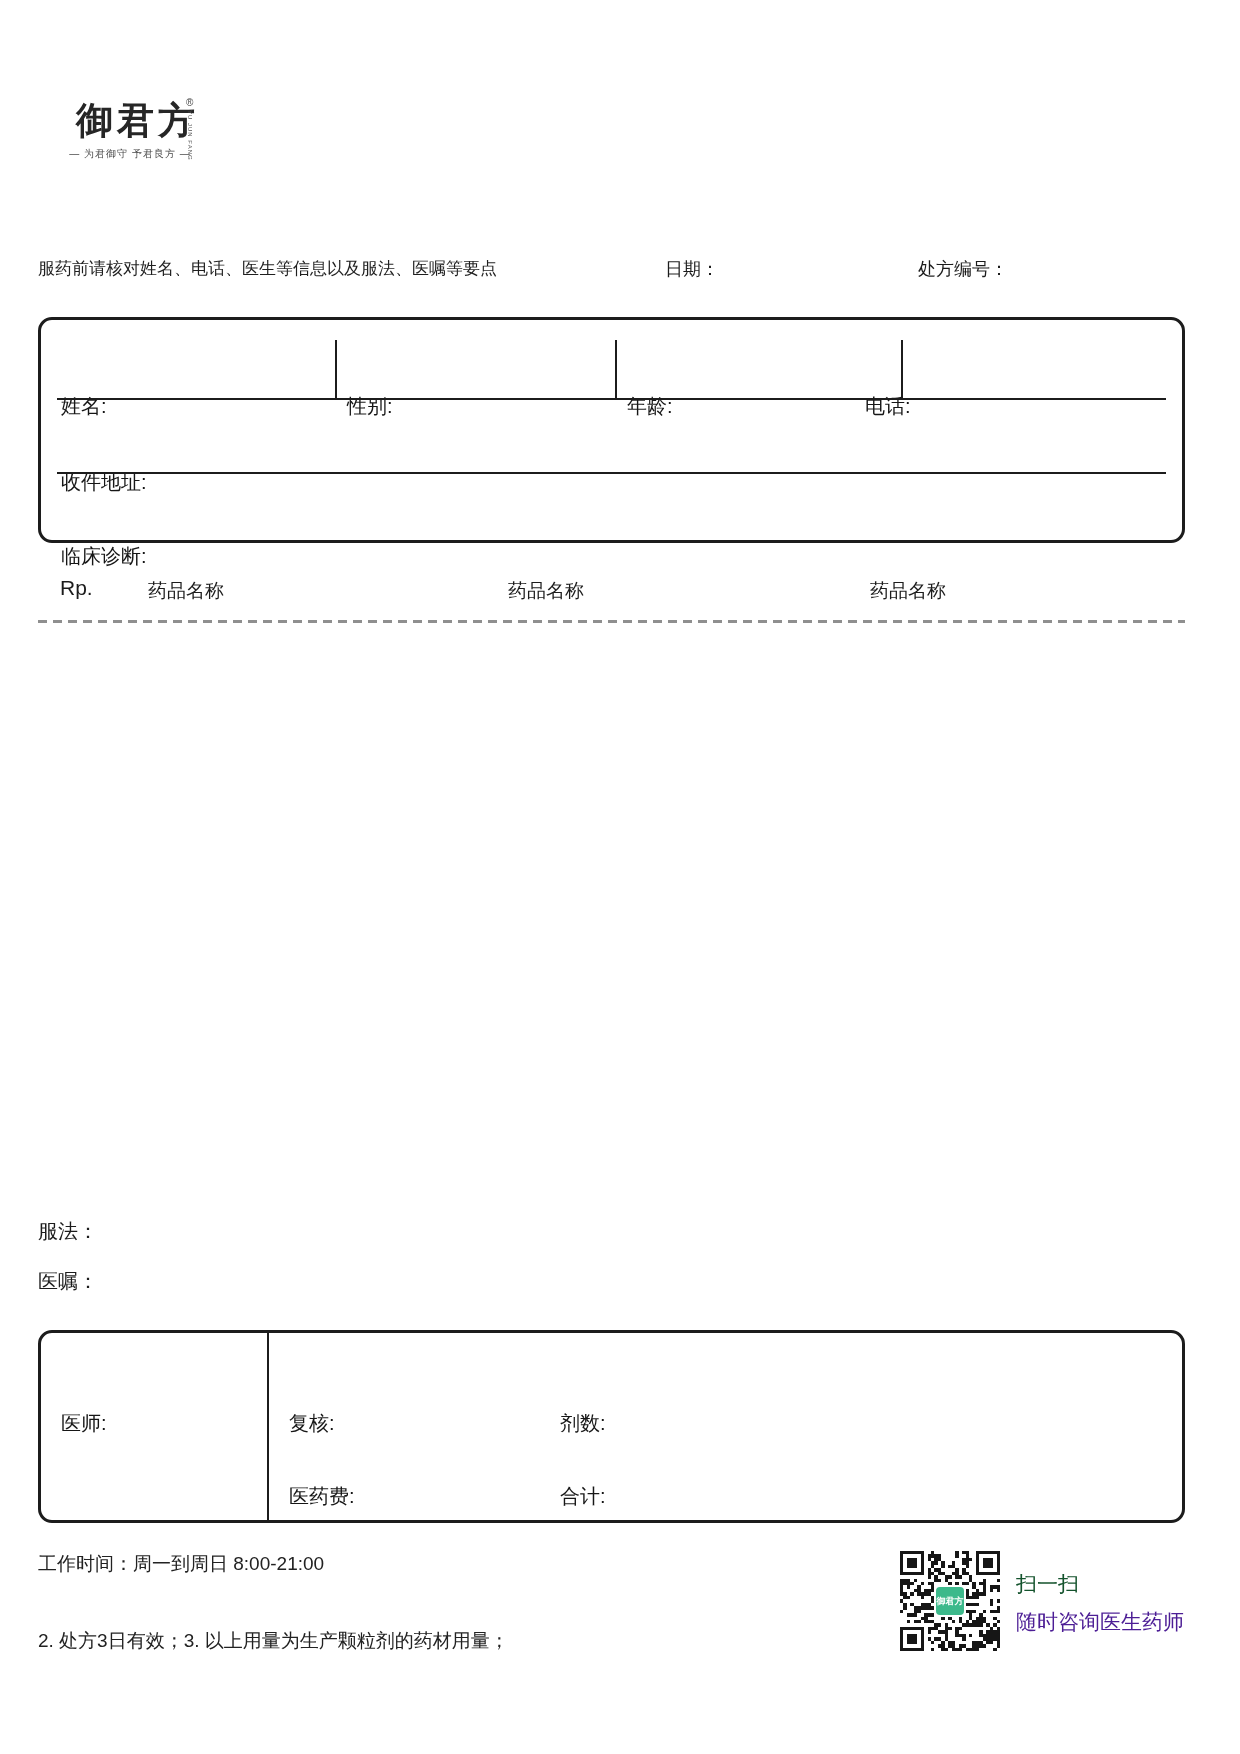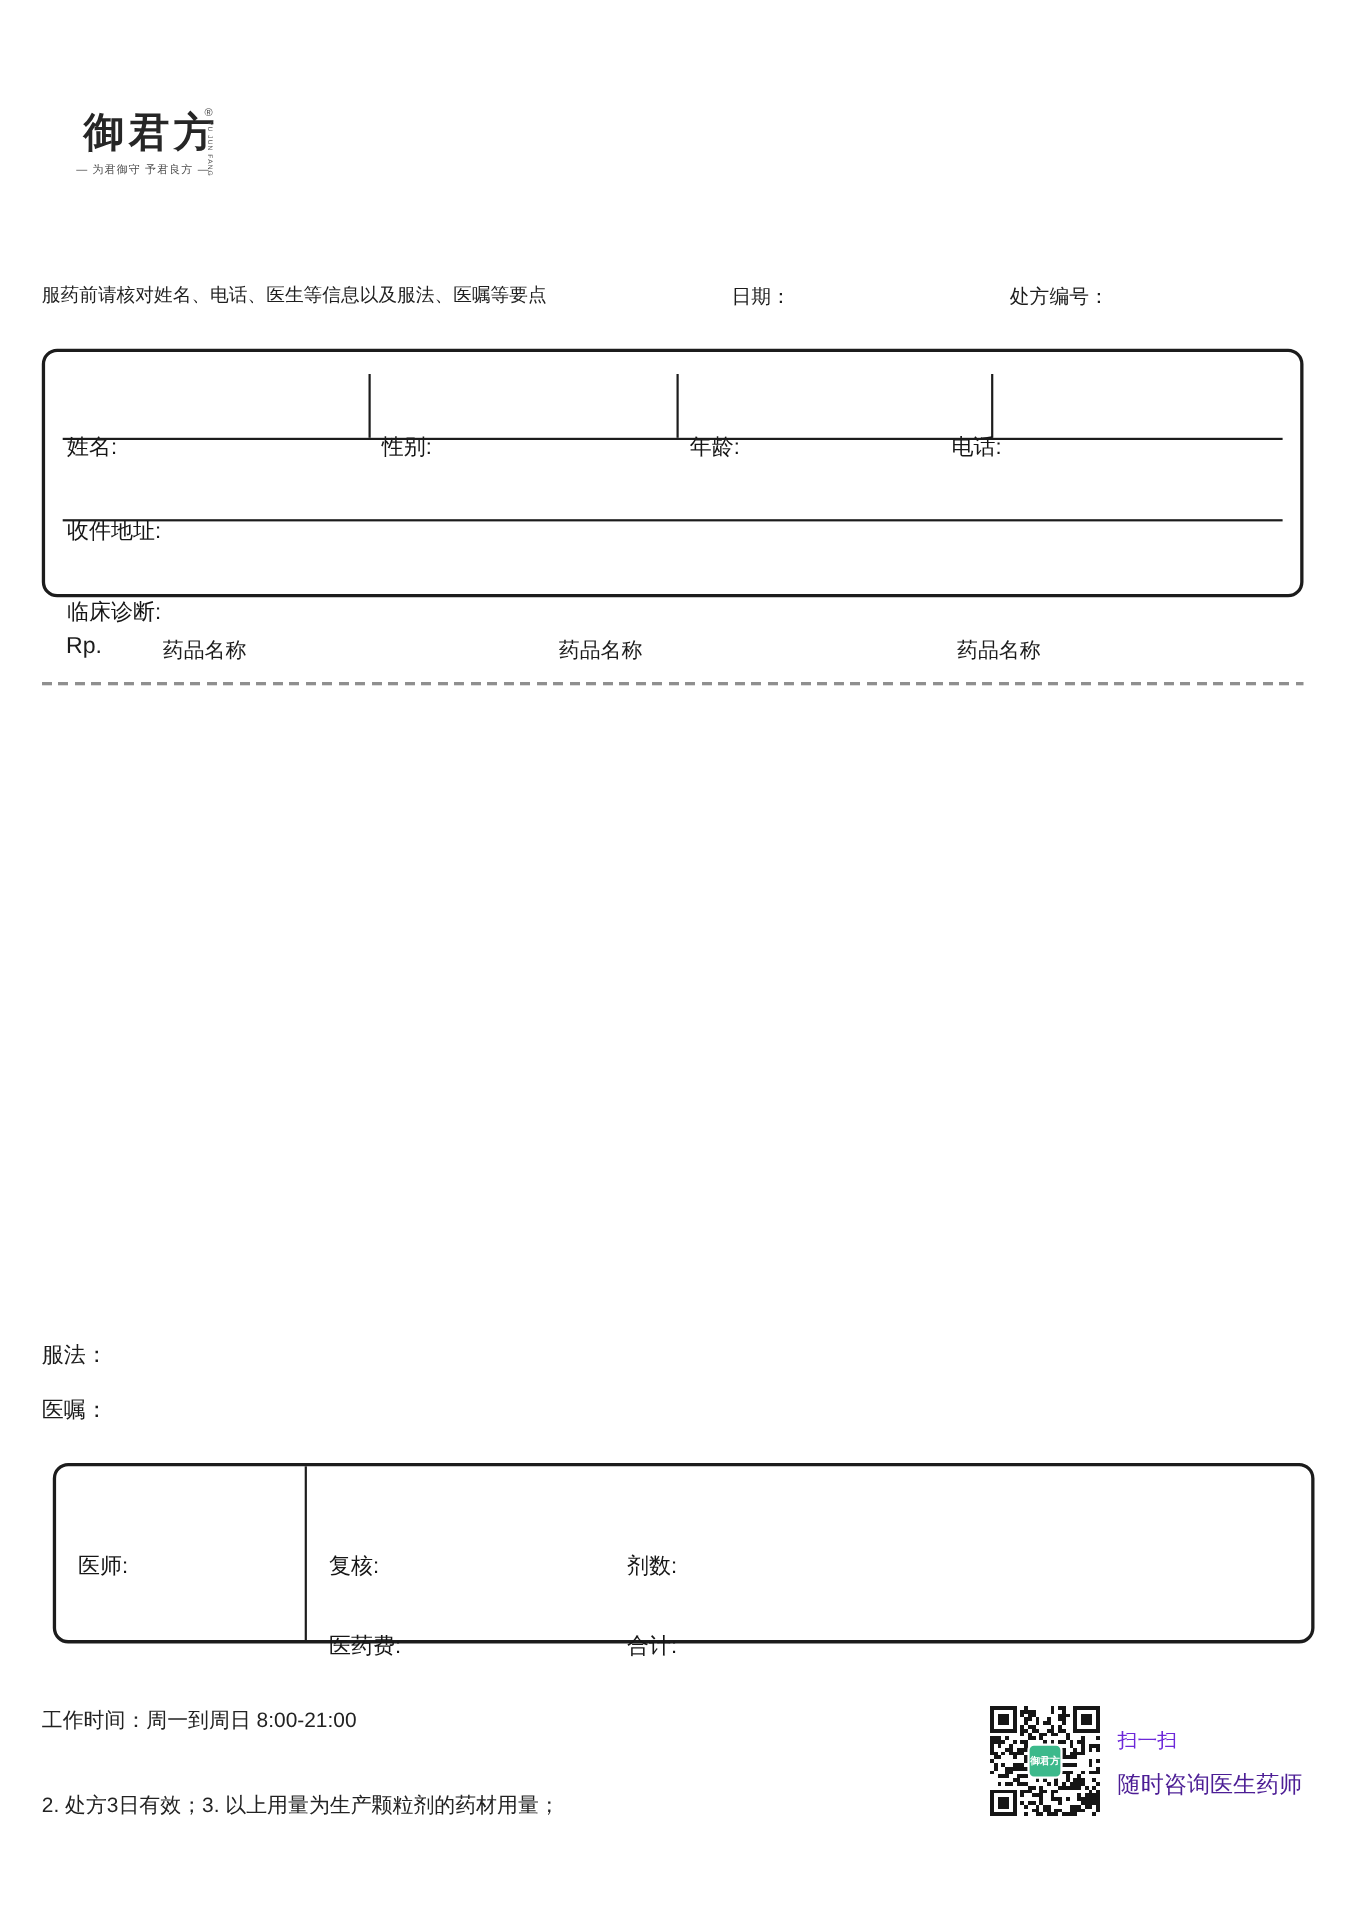--- a/index.html
+++ b/index.html
@@ -52,35 +52,35 @@
   .dashed-rule{
     left:38px;top:620px;width:1147px;height:3px;
     background:repeating-linear-gradient(90deg,#8f8f8f 0 9px,transparent 9px 15px);
   }
 
   
   .usage-line{left:38px;font-size:20px;}
 
   
   .sign-box{
-    left:48px;top:1330px;width:1147px;height:164px;
+    left:38px;top:1330px;width:1147px;height:193px;
     border:3px solid #1c1c1c;border-radius:14px;box-sizing:border-box;
   }
 
   
   .foot-line{left:38px;font-size:19px;color:#222;}
   .qr-wrap{left:900px;top:1551px;width:100px;height:100px;}
   .qr-wrap svg{width:100%;height:100%;display:block;}
   .qr-badge{
     position:absolute;left:50%;top:50%;width:32px;height:32px;
     transform:translate(-50%,-50%);border-radius:6px;border:2px solid #fff;
     box-sizing:border-box;display:flex;align-items:center;justify-content:center;
     color:#fff;font-size:9px;font-weight:700;letter-spacing:0;
   }
-  .scan-label{left:1016px;top:1570px;font-size:18px;color:#6d28d9;}
+  .scan-label{left:1016px;top:1570px;font-size:21px;color:#14532d;}
   .scan-desc{left:1016px;top:1608px;font-size:21px;color:#4c1d95;}
 </style>
 </head>
 <body>
 
 <div id="page">
 
   <div class="abs logo-text nowrap">御君方</div>
   <div class="abs logo-side">
     <span class="reg-mark">®</span>

